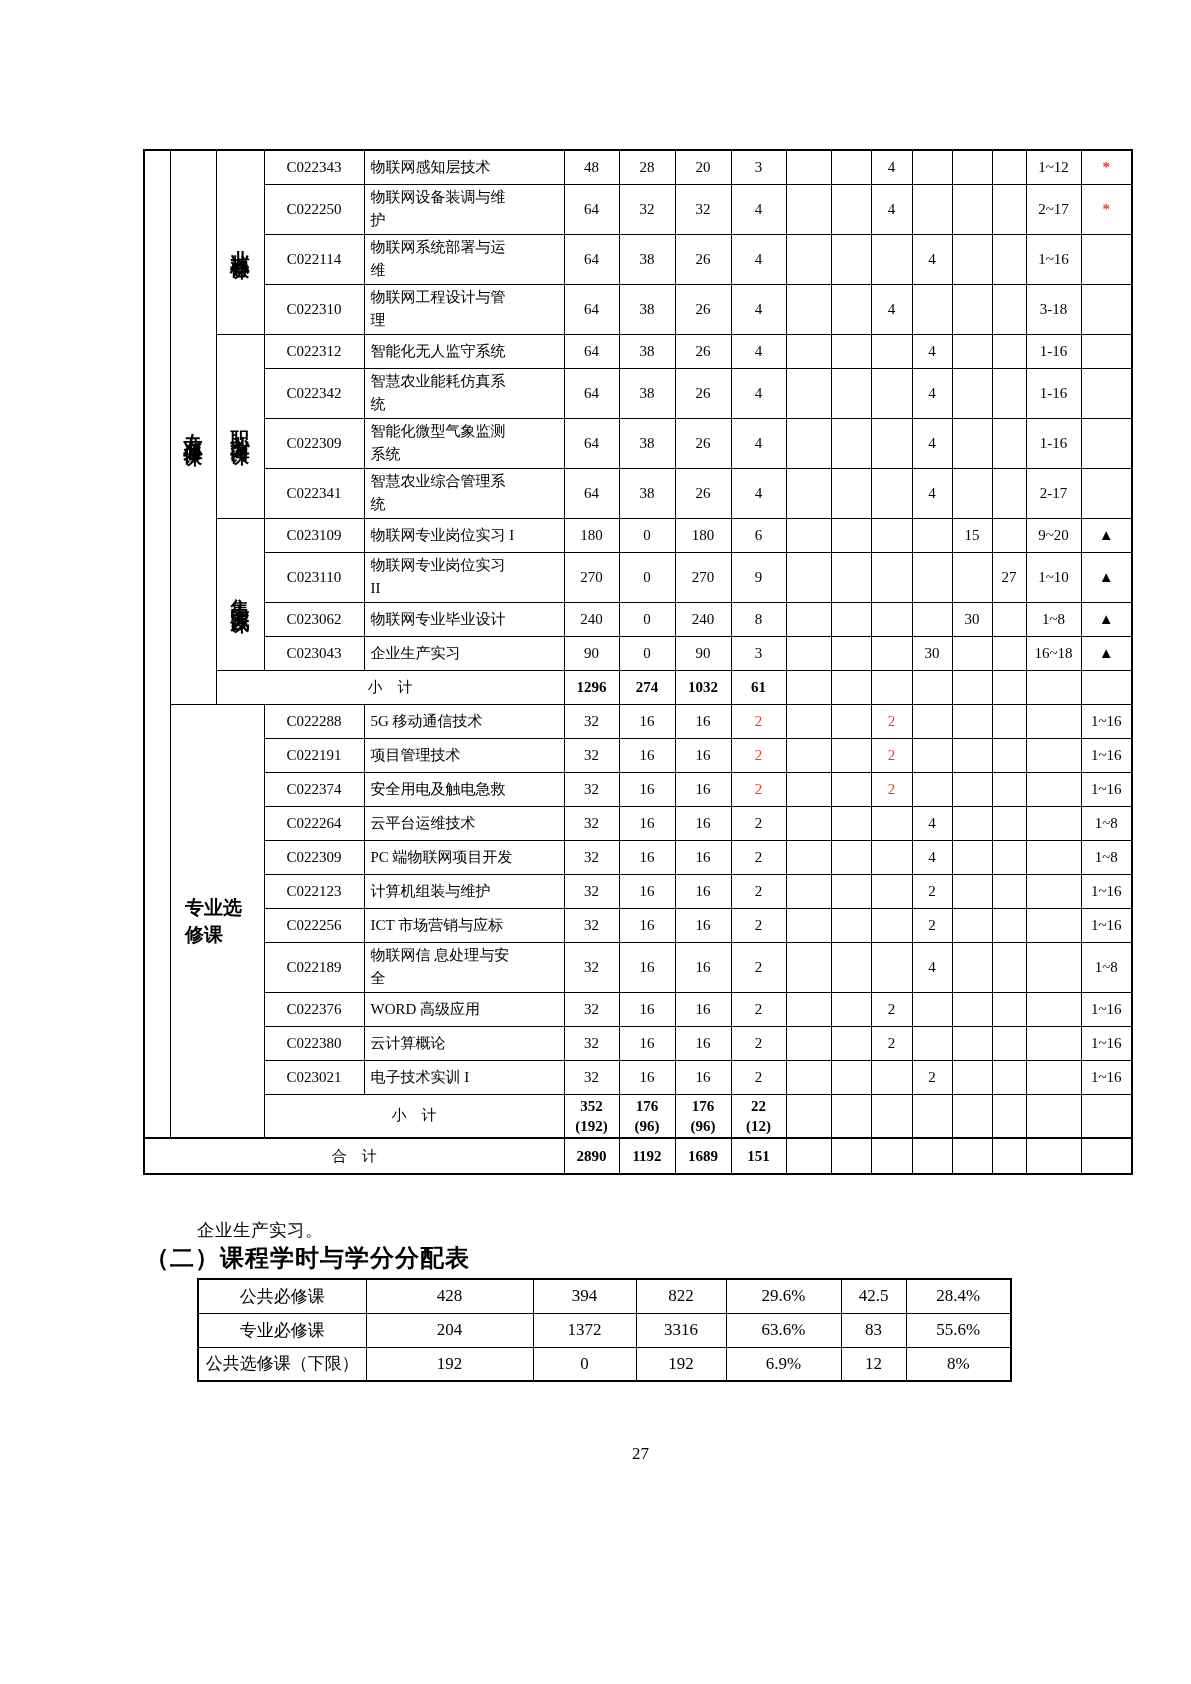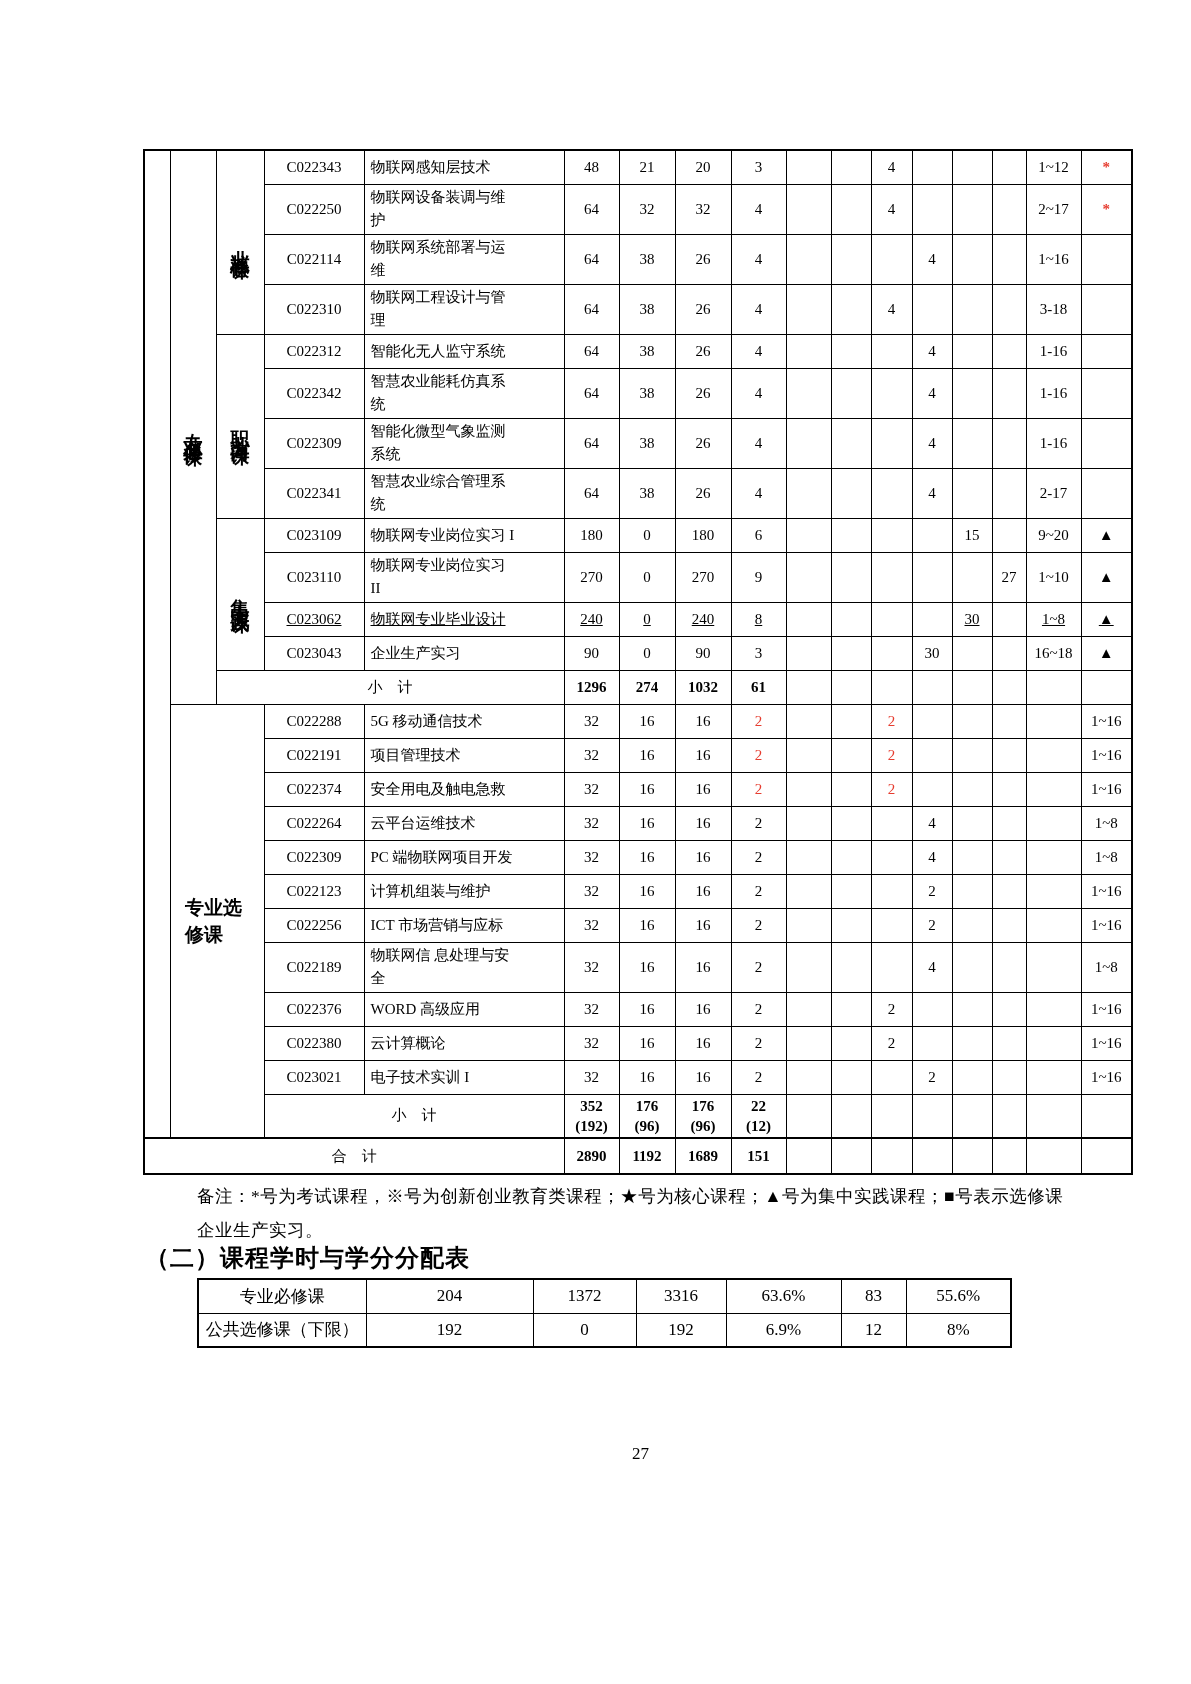--- a/index.html
+++ b/index.html
@@ -100,21 +100,21 @@
           <td rowspan="25"></td>
           <td rowspan="13">
             <div class="vert">专业必修课</div>
           </td>
           <td rowspan="4">
             <div class="vert">业核心课</div>
           </td>
           <td class="code">C022343</td>
           <td class="name">物联网感知层技术</td>
           <td class="num">48</td>
-          <td class="num">21</td>
+          <td class="num">28</td>
           <td class="num">20</td>
           <td class="num">3</td>
           <td class="num"></td>
           <td class="num"></td>
           <td class="num">4</td>
           <td class="num"></td>
           <td class="num"></td>
           <td class="num"></td>
           <td class="weeks">1~12</td>
           <td class="star">*</td>
@@ -269,21 +269,21 @@
           <td class="num">9</td>
           <td class="num"></td>
           <td class="num"></td>
           <td class="num"></td>
           <td class="num"></td>
           <td class="num"></td>
           <td class="num">27</td>
           <td class="weeks">1~10</td>
           <td class="tri">▲</td>
         </tr>
-        <tr style="height: 34px; text-decoration: underline;">
+        <tr style="height: 34px;">
           <td class="code">C023062</td>
           <td class="name">物联网专业毕业设计</td>
           <td class="num">240</td>
           <td class="num">0</td>
           <td class="num">240</td>
           <td class="num">8</td>
           <td class="num"></td>
           <td class="num"></td>
           <td class="num"></td>
           <td class="num"></td>
@@ -533,37 +533,45 @@
           <td></td>
           <td></td>
           <td></td>
           <td></td>
           <td></td>
           <td></td>
         </tr>
       </tbody>
   </table>
 
-  <div id="note-line1" class="note-line">备注：*号为考试课程，※号为创新创业教育类课程；★号为核心课程；▲号为集中实践课程；■号表示选修课</div>
   <div id="note-line2" class="note-line">企业生产实习。</div>
 
   <div id="section-heading">（二）课程学时与学分分配表</div>
 
   <table id="dist-table">
     <colgroup>
       <col style="width:168px">
         <col style="width:167px">
         <col style="width:103px">
       <col style="width:90px">
         <col style="width:115px">
         <col style="width:65px">
         <col style="width:105px">
     </colgroup>
     <tbody>
         <tr style="height: 34px;">
+          <td class="dcat">公共必修课</td>
+          <td class="dnum">428</td>
+          <td class="dnum">394</td>
+          <td class="dnum">822</td>
+          <td class="dpct">29.6%</td>
+          <td class="dnum">42.5</td>
+          <td class="dpct">28.4%</td>
+        </tr>
+        <tr style="height: 34px;">
           <td class="dcat">专业必修课</td>
           <td class="dnum">204</td>
           <td class="dnum">1372</td>
           <td class="dnum">3316</td>
           <td class="dpct">63.6%</td>
           <td class="dnum">83</td>
           <td class="dpct">55.6%</td>
         </tr>
         <tr style="height: 34px;">
           <td class="dcat">公共选修课（下限）</td>

